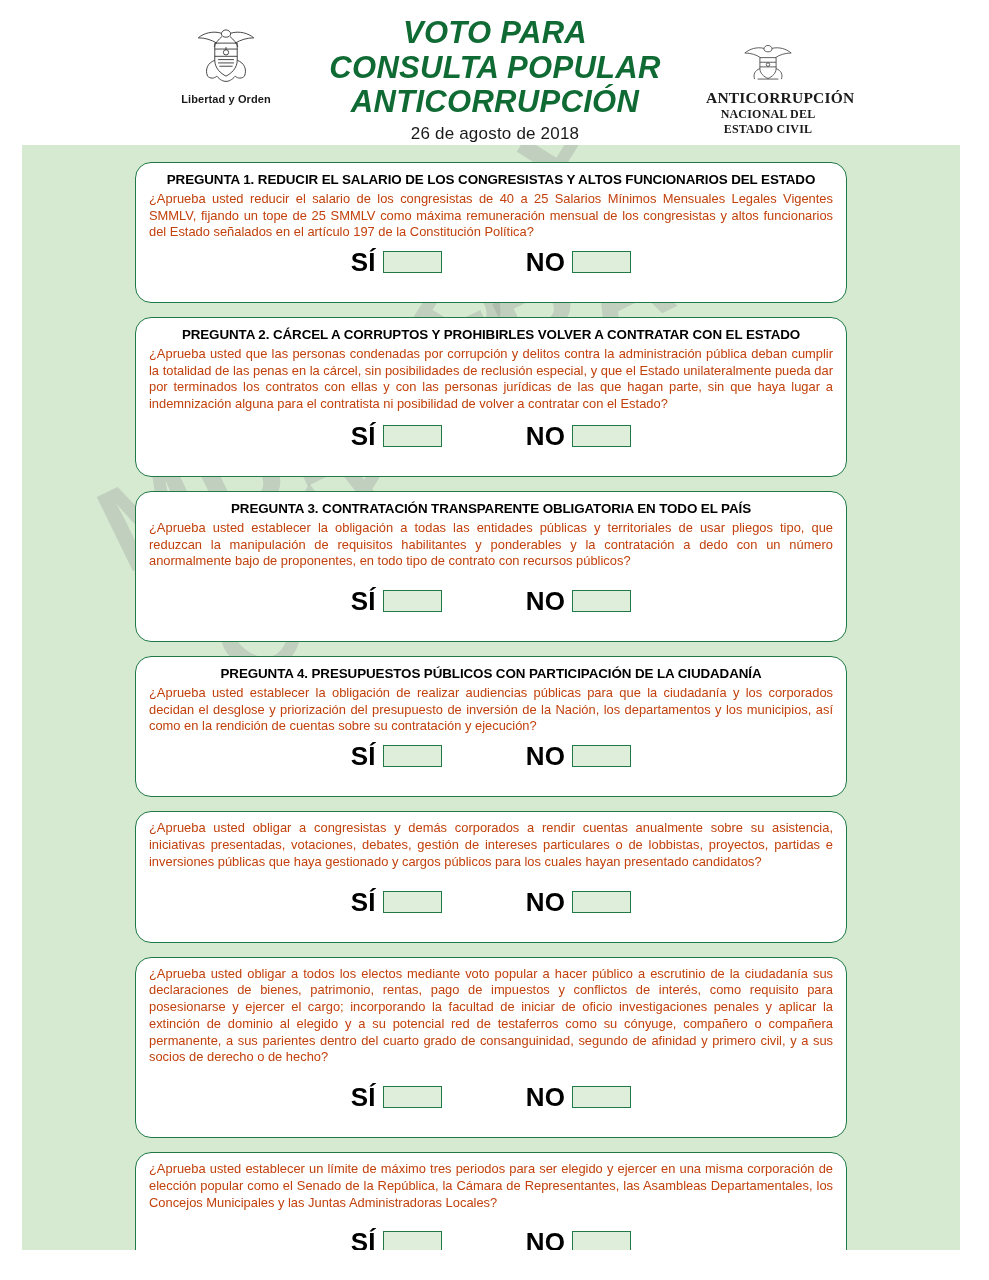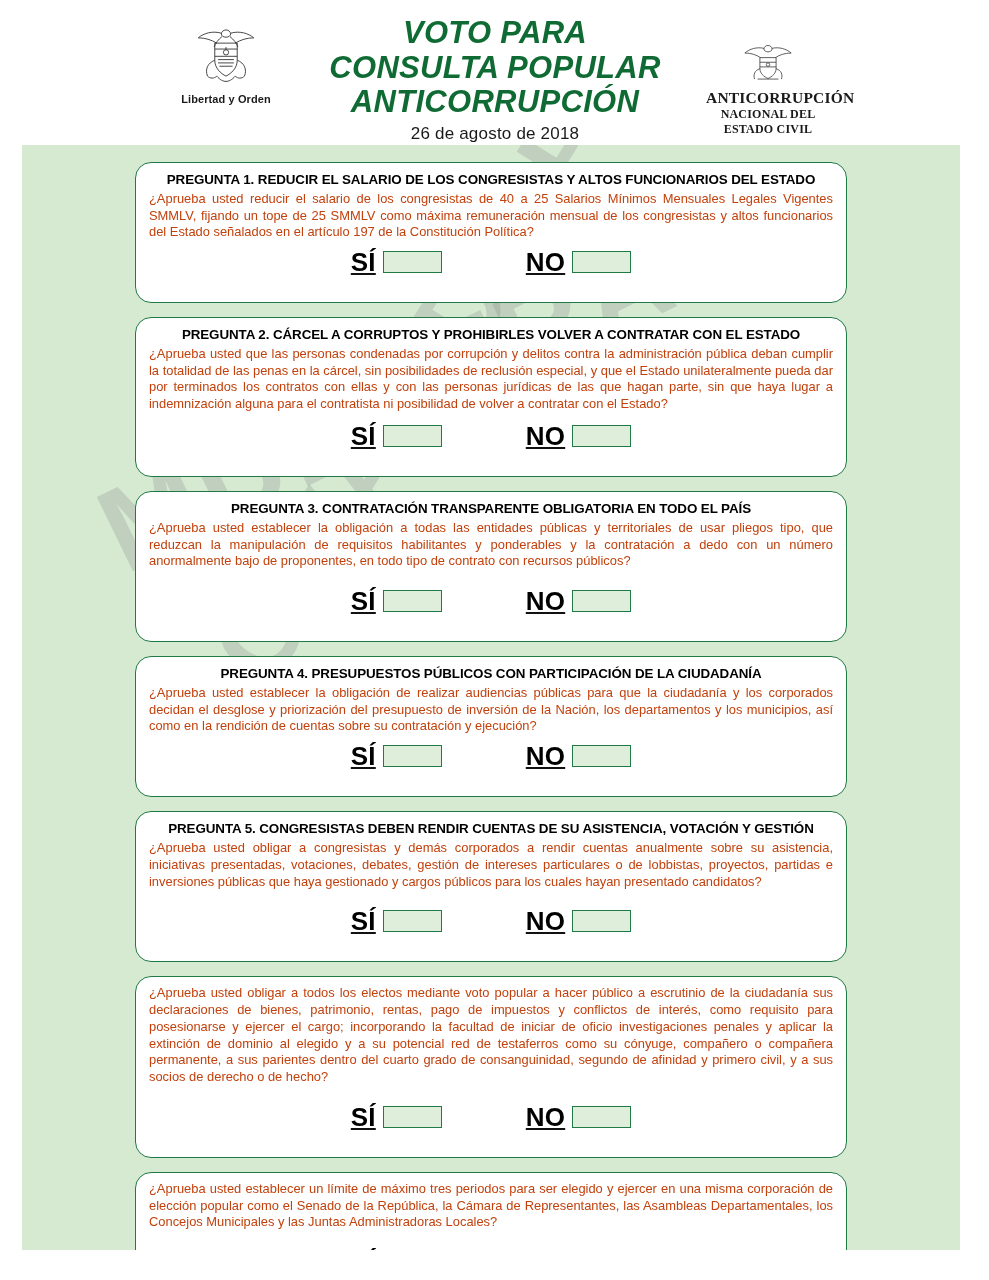--- a/index.html
+++ b/index.html
@@ -157,21 +157,20 @@
     color: #c2410c;
     text-align: justify;
     margin: 0 1px;
   }
   .answer-row {
     display: flex;
     justify-content: center;
     align-items: center;
     margin-top: 8px;
     gap: 84px;
-    text-decoration: underline;
   }
   .answer-option {
     display: flex;
     align-items: center;
     gap: 7px;
   }
   .answer-label {
     font-weight: bold;
     font-size: 26px;
     line-height: 1;
@@ -308,21 +307,20 @@
           <span class="answer-box"></span>
         </div>
         <div class="answer-option">
           <span class="answer-label">NO</span>
           <span class="answer-box"></span>
         </div>
       </div>
     </div>
 
     <div class="question-card wide-gap">
-      <div class="q-heading">PREGUNTA 5. CONGRESISTAS DEBEN RENDIR CUENTAS DE SU ASISTENCIA, VOTACIÓN Y GESTIÓN</div>
       <div class="q-body">¿Aprueba usted obligar a congresistas y demás corporados a rendir cuentas anualmente sobre su asistencia, iniciativas presentadas, votaciones, debates, gestión de intereses particulares o de lobbistas, proyectos, partidas e inversiones públicas que haya gestionado y cargos públicos para los cuales hayan presentado candidatos?</div>
       <div class="answer-row">
         <div class="answer-option">
           <span class="answer-label">SÍ</span>
           <span class="answer-box"></span>
         </div>
         <div class="answer-option">
           <span class="answer-label">NO</span>
           <span class="answer-box"></span>
         </div>

